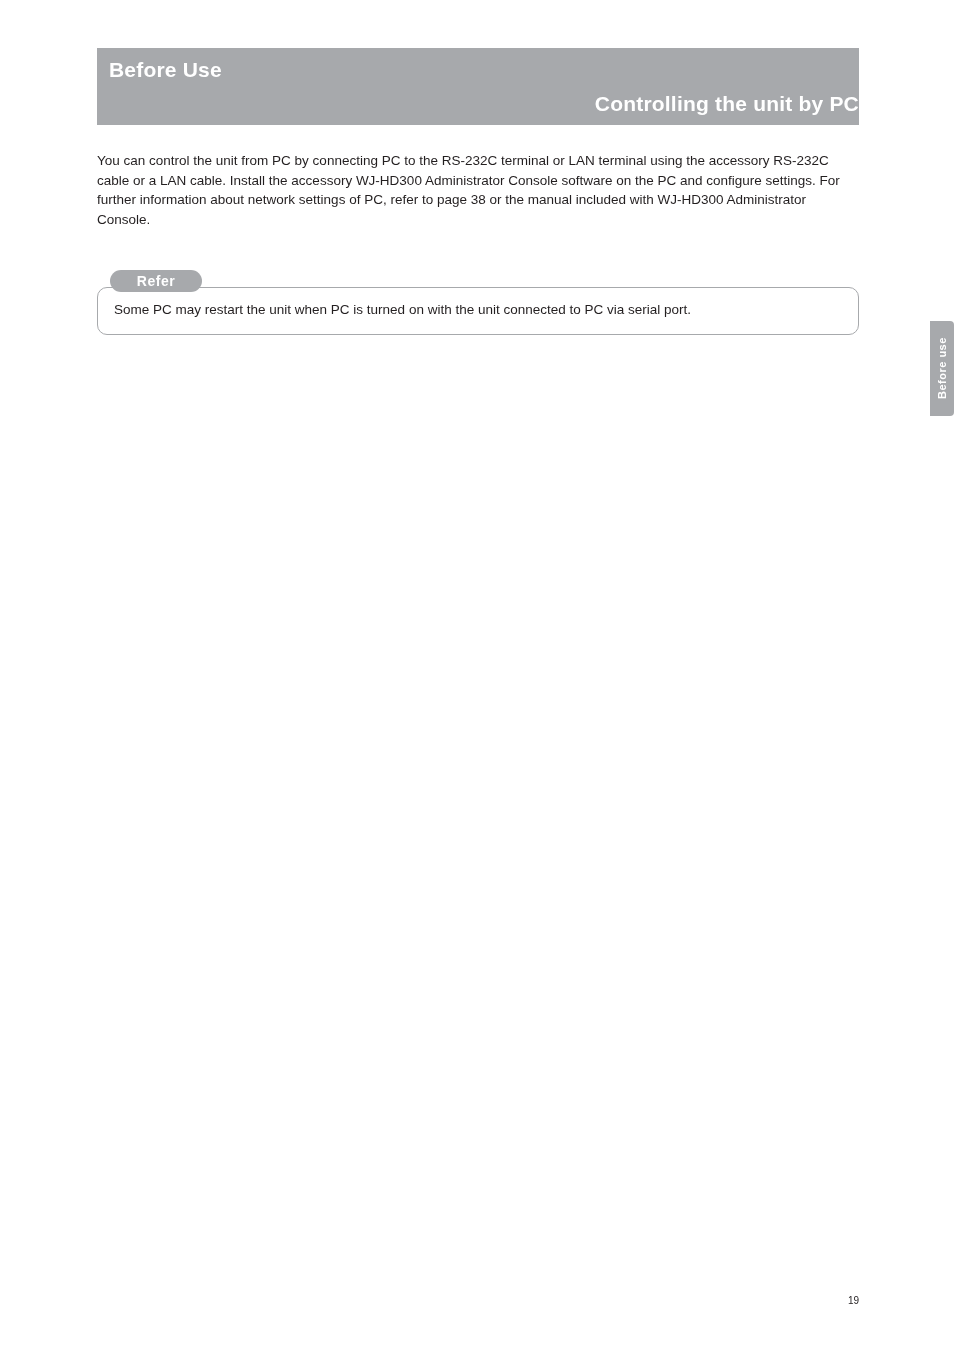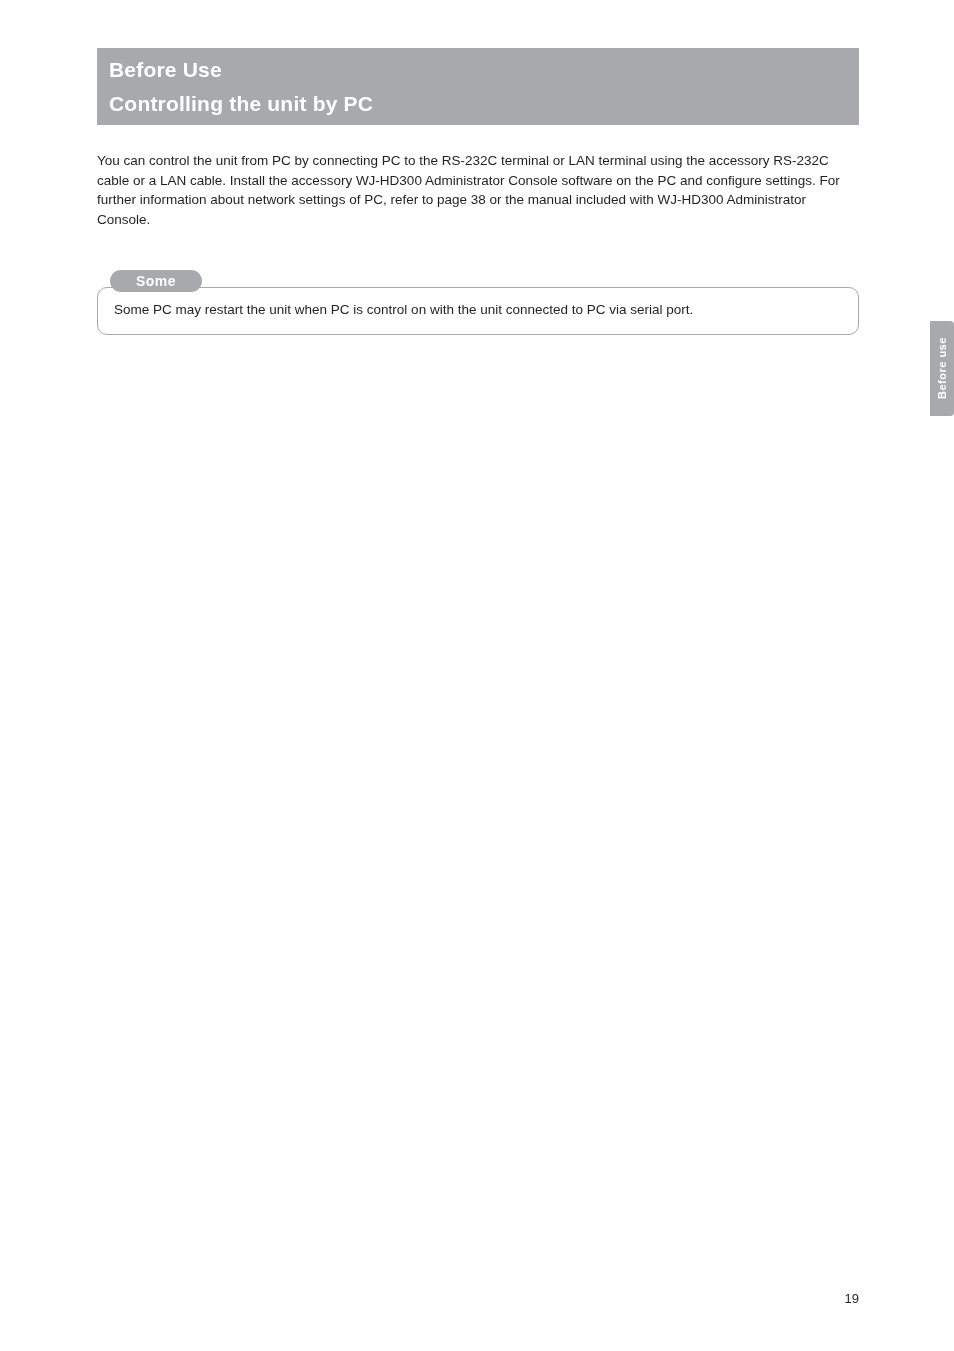--- a/index.html
+++ b/index.html
@@ -14,21 +14,21 @@
     width: 762px;
     height: 77px;
     background: #a7a9ac;
     display: flex;
     flex-direction: column;
     justify-content: center;
     padding-left: 12px;
     color: #ffffff;
   }
   .header-title { font-size: 21px; font-weight: 700; letter-spacing: 0.2px; }
-  .header-sub { font-size: 21px; font-weight: 700; letter-spacing: 0.2px; margin-top: 10px; }
+  .header-sub { font-size: 21px; font-weight: 700; letter-spacing: 0.2px; margin-top: 10px; text-align: right; }
 
   .intro {
     position: absolute;
     left: 97px;
     top: 151px;
     width: 762px;
     font-size: 13.5px;
     line-height: 1.45;
     color: #231f20;
   }
@@ -93,38 +93,38 @@
     display: flex;
     align-items: center;
     justify-content: center;
     letter-spacing: 0.5px;
   }
 
   .page-number {
     position: absolute;
     right: 95px;
     bottom: 45px;
-    font-size: 13px;
+    font-size: 10px;
     color: #231f20;
   }
 </style>
 </head>
 <body>
 
 <div class="page">
 
   <div class="header-bar">
     <div class="header-title">Before Use</div>
     <div class="header-sub">Controlling the unit by PC</div>
   </div>
 
   <div class="intro">You can control the unit from PC by connecting PC to the RS-232C terminal or LAN terminal using the accessory RS-232C cable or a LAN cable. Install the accessory WJ-HD300 Administrator Console software on the PC and configure settings. For further information about network settings of PC, refer to page 38 or the manual included with WJ-HD300 Administrator Console.</div>
 
 
   <div class="note-box"></div>
-  <div class="note-pill">Some</div>
-  <div class="note-text">Some PC may restart the unit when PC is control on with the unit connected to PC via serial port.</div>
+  <div class="note-pill">Refer</div>
+  <div class="note-text">Some PC may restart the unit when PC is turned on with the unit connected to PC via serial port.</div>
 
   <div class="side-tab">Before use</div>
 
   <div class="page-number">19</div>
 
 </div>
 
 </body></html>

